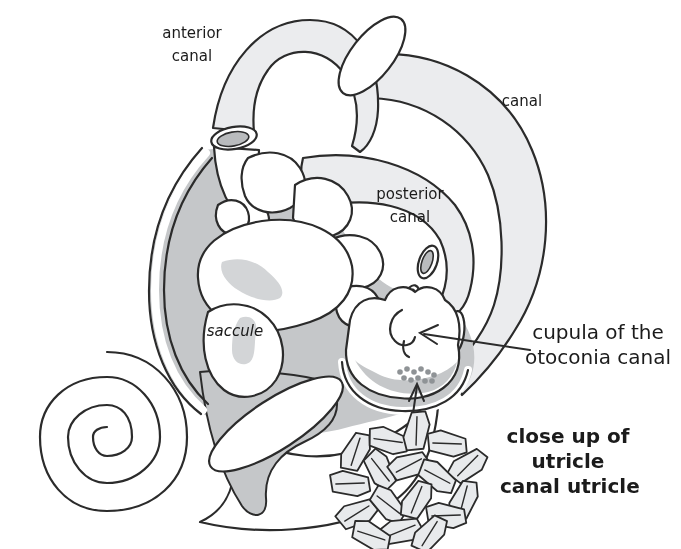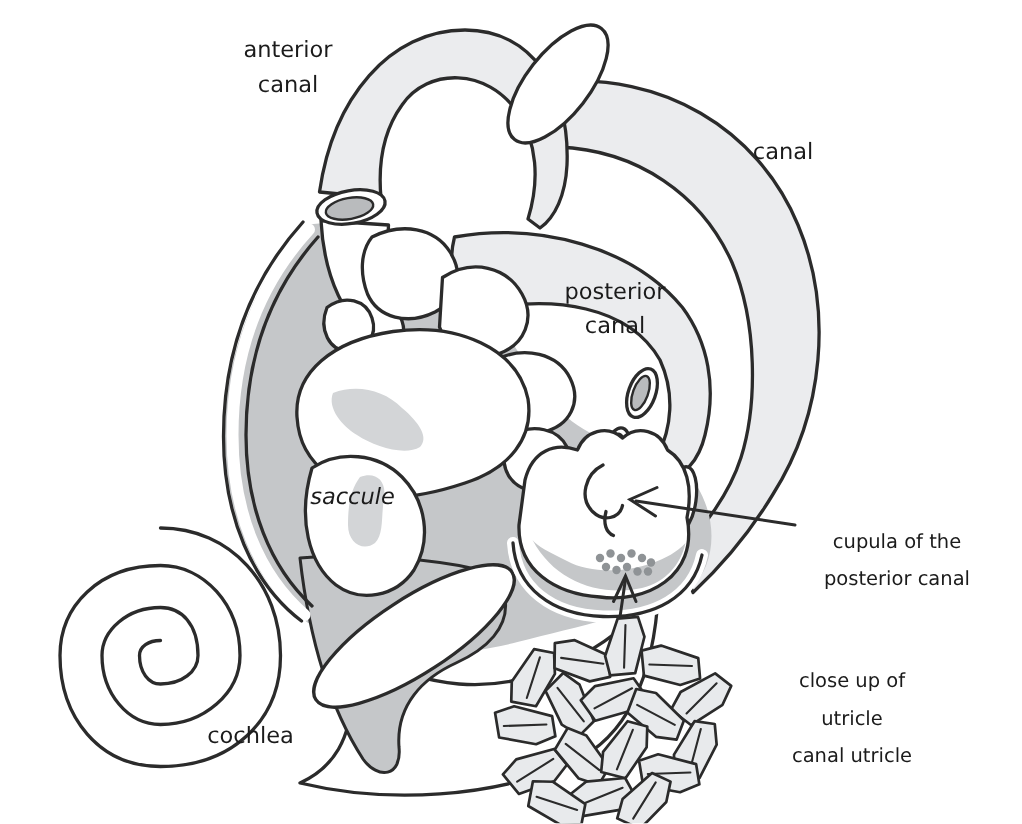--- a/index.html
+++ b/index.html
@@ -8,21 +8,21 @@
     background:var(--background,#fff);
     font-family:"DejaVu Sans","Liberation Sans",sans-serif;
   }
   .stage svg { position:absolute; left:0; top:0; }
   .label {
     position:absolute; color:var(--text,#1b1b1b);
     font-size:15px; line-height:23px; text-align:center;
     white-space:nowrap;
   }
   .label .ln { display:block; }
-  .callout { font-size:13px; line-height:25px;margin-top:29px; }
+  .callout { font-size:20px; line-height:25px; }
   
   .tube   { fill:var(--canal-fill); stroke:var(--line); stroke-width:2.2; stroke-linejoin:round; }
   .whiteb { fill:#ffffff; stroke:var(--line); stroke-width:2.2; stroke-linejoin:round; }
   .grayb  { fill:var(--deep-gray); stroke:none; }
   .graybo { fill:var(--deep-gray); stroke:var(--line); stroke-width:2; stroke-linejoin:round; }
   .line   { fill:none; stroke:var(--line); stroke-width:2.2; stroke-linecap:round; }
   .wband  { fill:none; stroke:#ffffff; stroke-width:8; stroke-linecap:round; }
   .macula { fill:var(--macula-gray); stroke:none; }
   .open   { fill:var(--opening-gray); stroke:var(--line); stroke-width:1.6; }
   .crystal{ fill:var(--crystal-fill); stroke:var(--line); stroke-width:1.8; stroke-linejoin:round; }
@@ -246,28 +246,25 @@
   <div class="label" style="left:335px; top:183px; width:150px;">
     <span class="ln">posterior</span>
     <span class="ln">canal</span>
   </div>
 
 
   <div class="label" style="left:190px; top:320px; width:90px;font-style:italic;">
     <span class="ln">saccule</span>
   </div>
 
-  <div class="label" style="left:122px; top:479px; width:90px;">
-    <span class="ln">cochlea</span>
-  </div>
 
   <div class="label callout" style="left:515px; top:320px; width:166px;">
     <span class="ln">cupula of the</span>
-    <span class="ln">posterior canal</span>
-  </div>
-
-  <div class="label callout" style="left:500px; top:413px; width:136px;">
+    <span class="ln">otoconia canal</span>
+  </div>
+
+  <div class="label callout" style="left:500px; top:424px; width:136px;font-weight:bold;">
     <span class="ln">close up of</span>
     <span class="ln">utricle</span>
     <span class="ln">canal utricle</span>
   </div>
 
 </div>
 
 </body></html>

